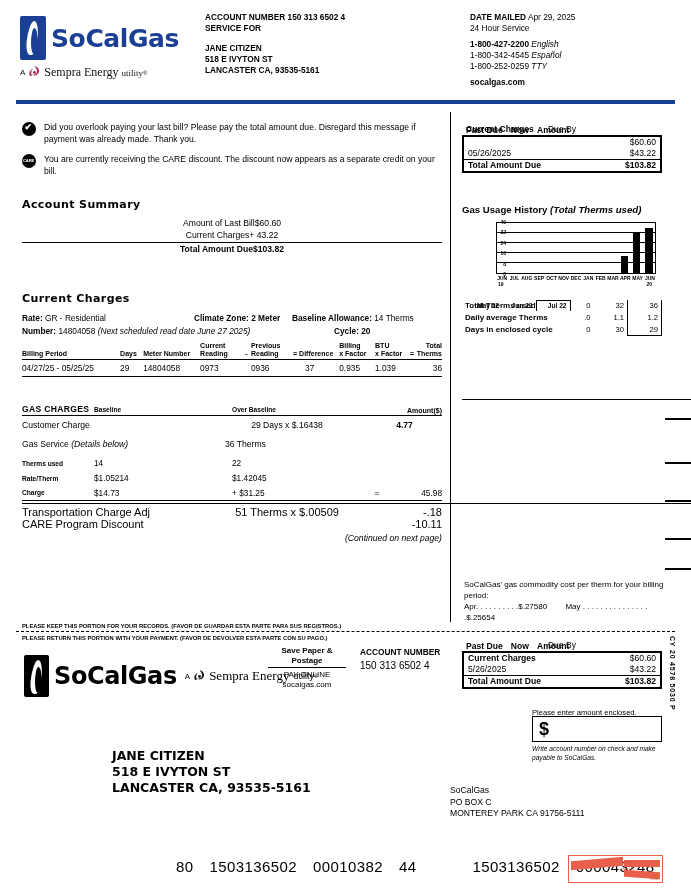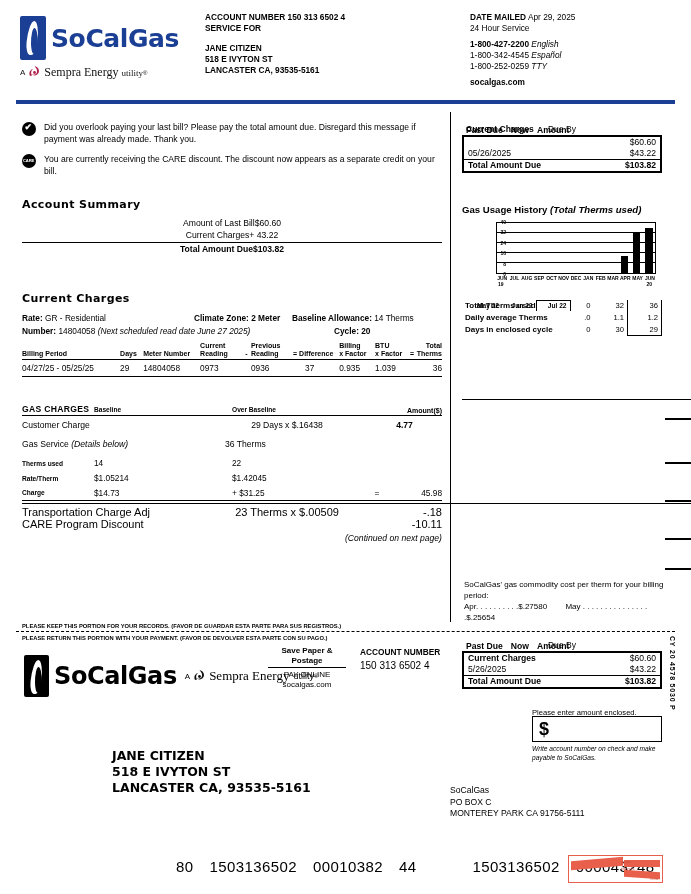--- a/index.html
+++ b/index.html
@@ -413,21 +413,21 @@
         <td class="c2">+ $31.25</td>
         <td class="eq">=</td>
         <td class="c3">45.98</td>
       </tr>
     </tbody>
       </table>
 
     <div class="adj">
       <div class="adj-row">
         <span class="nm">Transportation Charge Adj</span>
-        <span class="mid">23 Therms x $.00509</span>
+        <span class="mid">51 Therms x $.00509</span>
         <span class="amt">-.18</span>
       </div>
       <div class="adj-row">
         <span class="nm">CARE Program Discount</span>
         <span class="mid"></span>
         <span class="amt">-10.11</span>
       </div>
     </div>
     <div class="cont">(Continued on next page)</div>
   </div>

